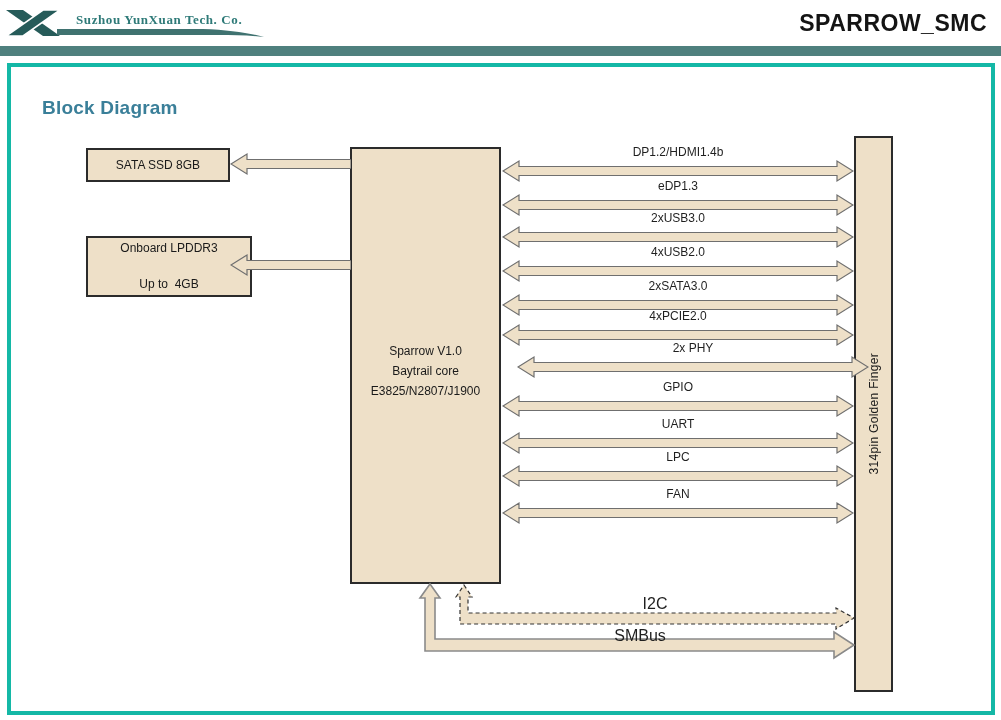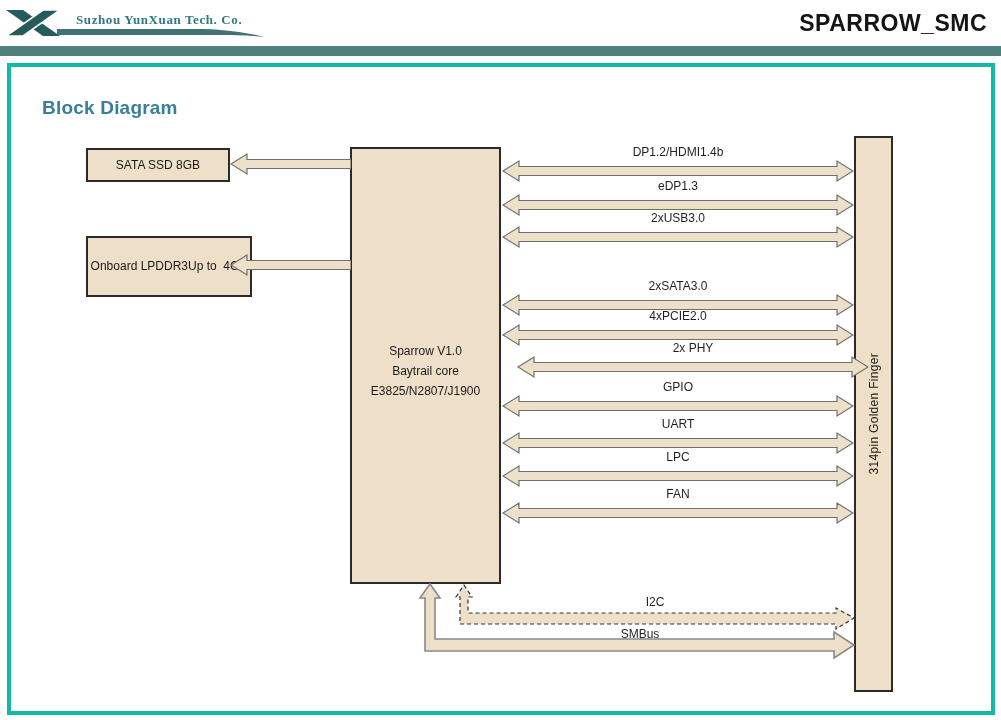--- a/index.html
+++ b/index.html
@@ -21,41 +21,41 @@
   
   .frame { position: absolute; left: 7px; top: 63px; width: 988px; height: 652px;
            border: 4px solid #14b8a6; background: #fff; }
   .section-title { position: absolute; left: 31px; top: 30px; font-size: 19px; font-weight: bold;
                    color: #3a7f99; letter-spacing: .2px; }
 
   .blk { position: absolute; background: #eee0c8; border: 2px solid #2b2b2b; color: #1a1a1a; }
   .blk-sata   { left: 75px;  top: 81px;  width: 144px; height: 34px;
                 display: flex; align-items: center; justify-content: center; font-size: 12px; }
   .blk-mem    { left: 75px;  top: 169px; width: 166px; height: 61px;
-                display: flex; flex-direction: row; align-items: center; justify-content: center;
+                display: flex; flex-direction: column; align-items: center; justify-content: space-between;
                 font-size: 12px; line-height: 21px; }
   .blk-mem .pre { white-space: pre; }
   .blk-soc    { left: 339px; top: 80px;  width: 151px; height: 437px; }
   .soc-text   { position: absolute; left: 0; top: 192px; width: 100%; text-align: center;
                 font-size: 12px; line-height: 20px; color: #1a1a1a; }
   .blk-gf     { left: 843px; top: 69px;  width: 39px; height: 556px;
                 display: flex; align-items: center; justify-content: center; }
   .gf-label   { writing-mode: vertical-rl; transform: rotate(180deg);
                 font-size: 12px; color: #1a1a1a; letter-spacing: .3px; }
 
   
   .bus-row { position: absolute; left: 491px; width: 352px; height: 40px; }
   .bus-label { position: absolute; left: 0; top: 0; width: 100%; height: 13px; line-height: 13px;
                text-align: center; font-size: 12px; color: #1f1f1f; }
   .bus-arrow { position: absolute; left: 0; top: 13px; }
 
   .left-arrow { position: absolute; }
 
   .bottom-svg { position: absolute; left: 403px; top: 515px; }
-  .elbow-label { position: absolute; width: 160px; text-align: center; font-size: 12px; color: #1f1f1f; }
+  .elbow-label { position: absolute; width: 160px; text-align: center; font-size: 16px; color: #1f1f1f; }
   .i2c-label   { left: 564px; top: 528px; }
   .smbus-label { left: 549px; top: 560px; }
 </style>
 </head>
 <body>
 
 <div class="stage">
 
   <div class="header">
     <svg class="logo-x" width="56" height="34" viewBox="0 0 56 34">
@@ -112,20 +112,26 @@
       <svg class="bus-arrow" width="352" height="24" viewBox="0 0 352 24">
         <path d="M1,12 L17,2 L17,7.5 L335,7.5 L335,2 L351,12 L335,22 L335,16.5 L17,16.5 L17,22 Z" fill="#eee0c8" stroke="#6f6f6f" stroke-width="1.2"></path>
       </svg>
     </div>
     <div class="bus-row" style="top:145px;">
       <div class="bus-label">2xUSB3.0</div>
       <svg class="bus-arrow" width="352" height="24" viewBox="0 0 352 24">
         <path d="M1,12 L17,2 L17,7.5 L335,7.5 L335,2 L351,12 L335,22 L335,16.5 L17,16.5 L17,22 Z" fill="#eee0c8" stroke="#6f6f6f" stroke-width="1.2"></path>
       </svg>
     </div>
+    <div class="bus-row" style="top:179px;">
+      <div class="bus-label">4xUSB2.0</div>
+      <svg class="bus-arrow" width="352" height="24" viewBox="0 0 352 24">
+        <path d="M1,12 L17,2 L17,7.5 L335,7.5 L335,2 L351,12 L335,22 L335,16.5 L17,16.5 L17,22 Z" fill="#eee0c8" stroke="#6f6f6f" stroke-width="1.2"></path>
+      </svg>
+    </div>
     <div class="bus-row" style="top:213px;">
       <div class="bus-label">2xSATA3.0</div>
       <svg class="bus-arrow" width="352" height="24" viewBox="0 0 352 24">
         <path d="M1,12 L17,2 L17,7.5 L335,7.5 L335,2 L351,12 L335,22 L335,16.5 L17,16.5 L17,22 Z" fill="#eee0c8" stroke="#6f6f6f" stroke-width="1.2"></path>
       </svg>
     </div>
     <div class="bus-row" style="top:243px;">
       <div class="bus-label">4xPCIE2.0</div>
       <svg class="bus-arrow" width="352" height="24" viewBox="0 0 352 24">
         <path d="M1,12 L17,2 L17,7.5 L335,7.5 L335,2 L351,12 L335,22 L335,16.5 L17,16.5 L17,22 Z" fill="#eee0c8" stroke="#6f6f6f" stroke-width="1.2"></path>

